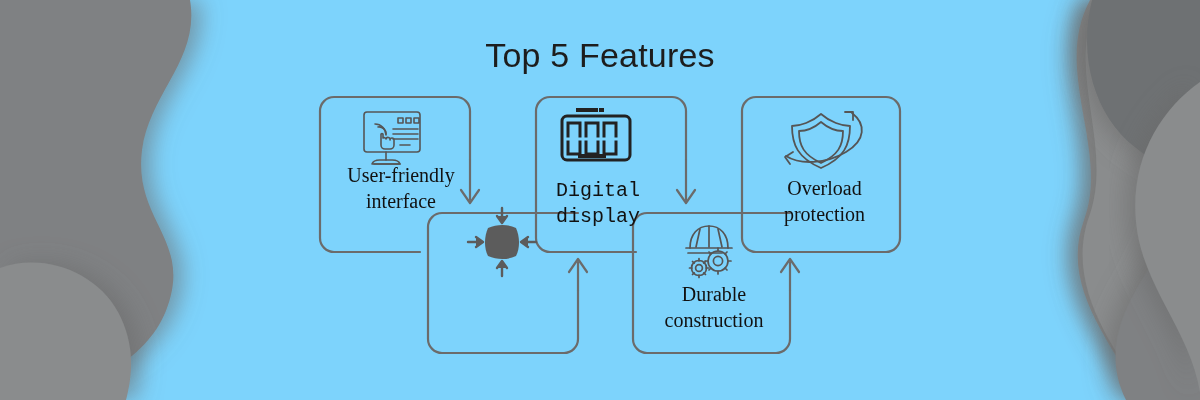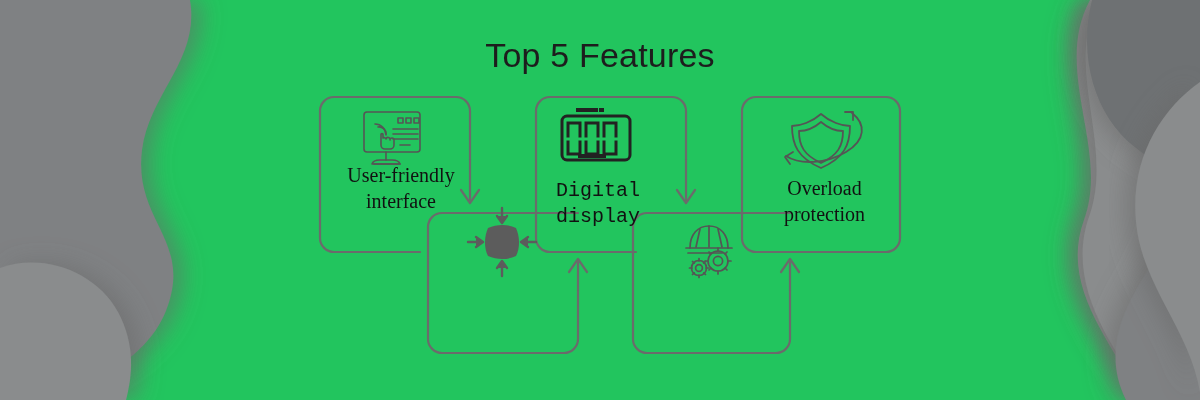--- a/index.html
+++ b/index.html
@@ -5,21 +5,21 @@
   html, body {
     margin: 0;
     padding: 0;
     background: #ffffff;
   }
   #stage {
     position: relative;
     width: 1200px;
     height: 400px;
     overflow: hidden;
-    background: #22c55e;
+    background: #7dd3fc;
     font-family: "Liberation Sans", sans-serif;
   }
   .bg-layer {
     position: absolute;
     inset: 0;
     width: 1200px;
     height: 400px;
     pointer-events: none;
   }
   .title {
@@ -201,16 +201,18 @@
       <path d="M852,113 C866,124 866,140 846,152 C826,164 800,165 786,156"></path>
       <path d="M845,112 L853,112 L853,120"></path>
       <path d="M793,152 L785,157 L790,164"></path>
     </g>
   </svg>
 
   <div class="card-label lbl1">User-friendly
 interface</div>
   <div class="card-label lbl3">Digital
 display</div>
+  <div class="card-label lbl4">Durable
+construction</div>
   <div class="card-label lbl5">Overload
 protection</div>
 
 </div>
 
 </body></html>

